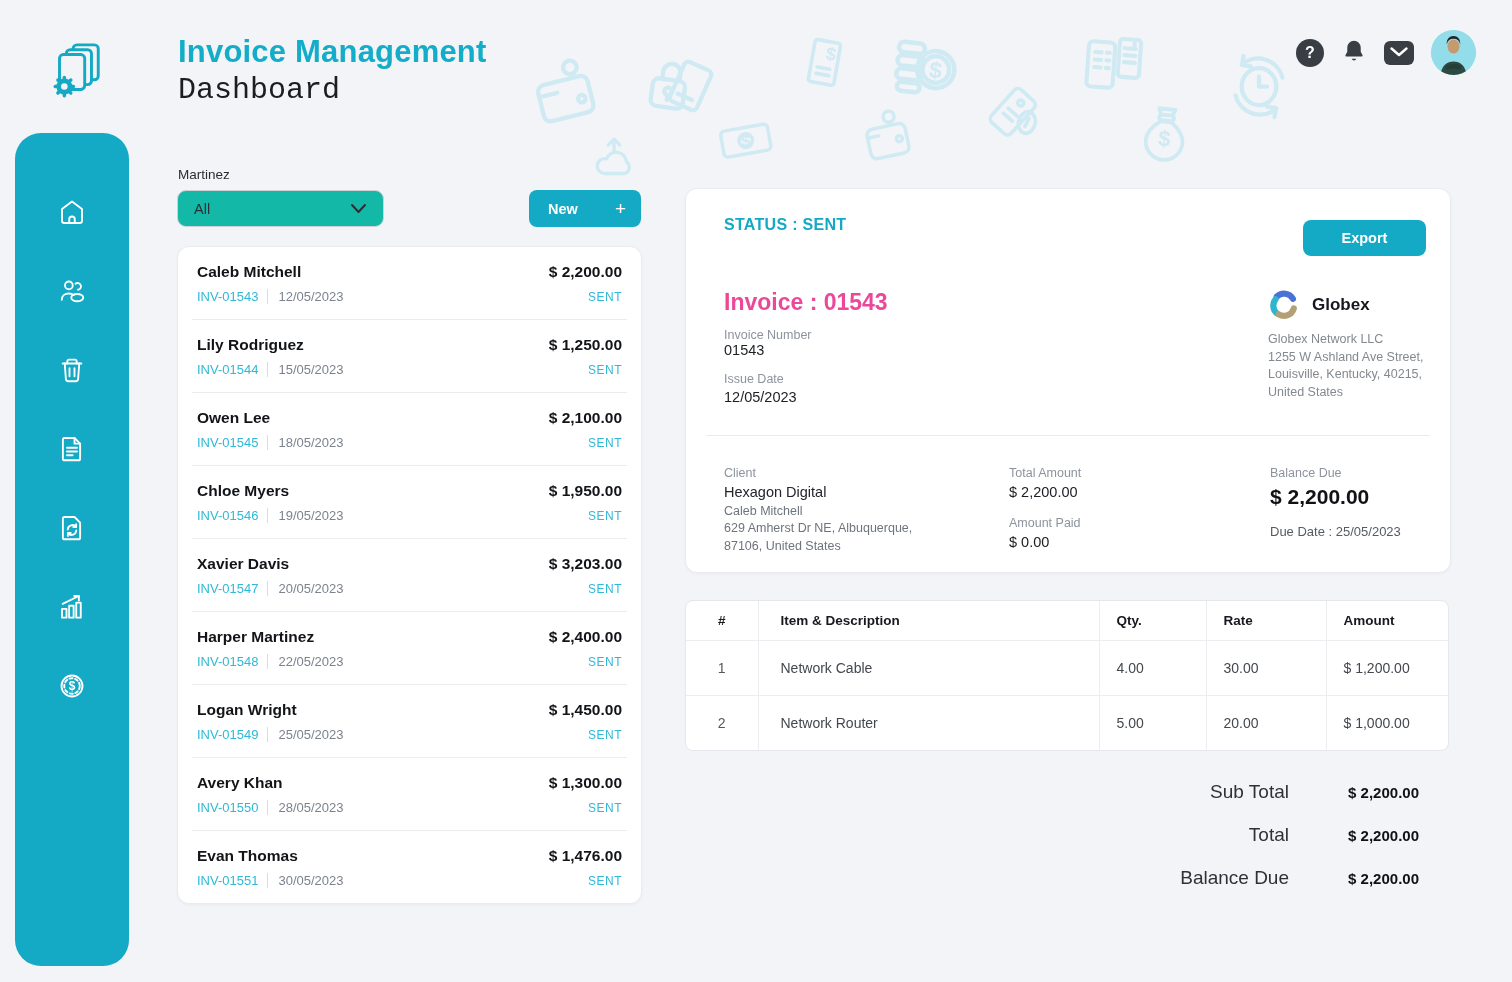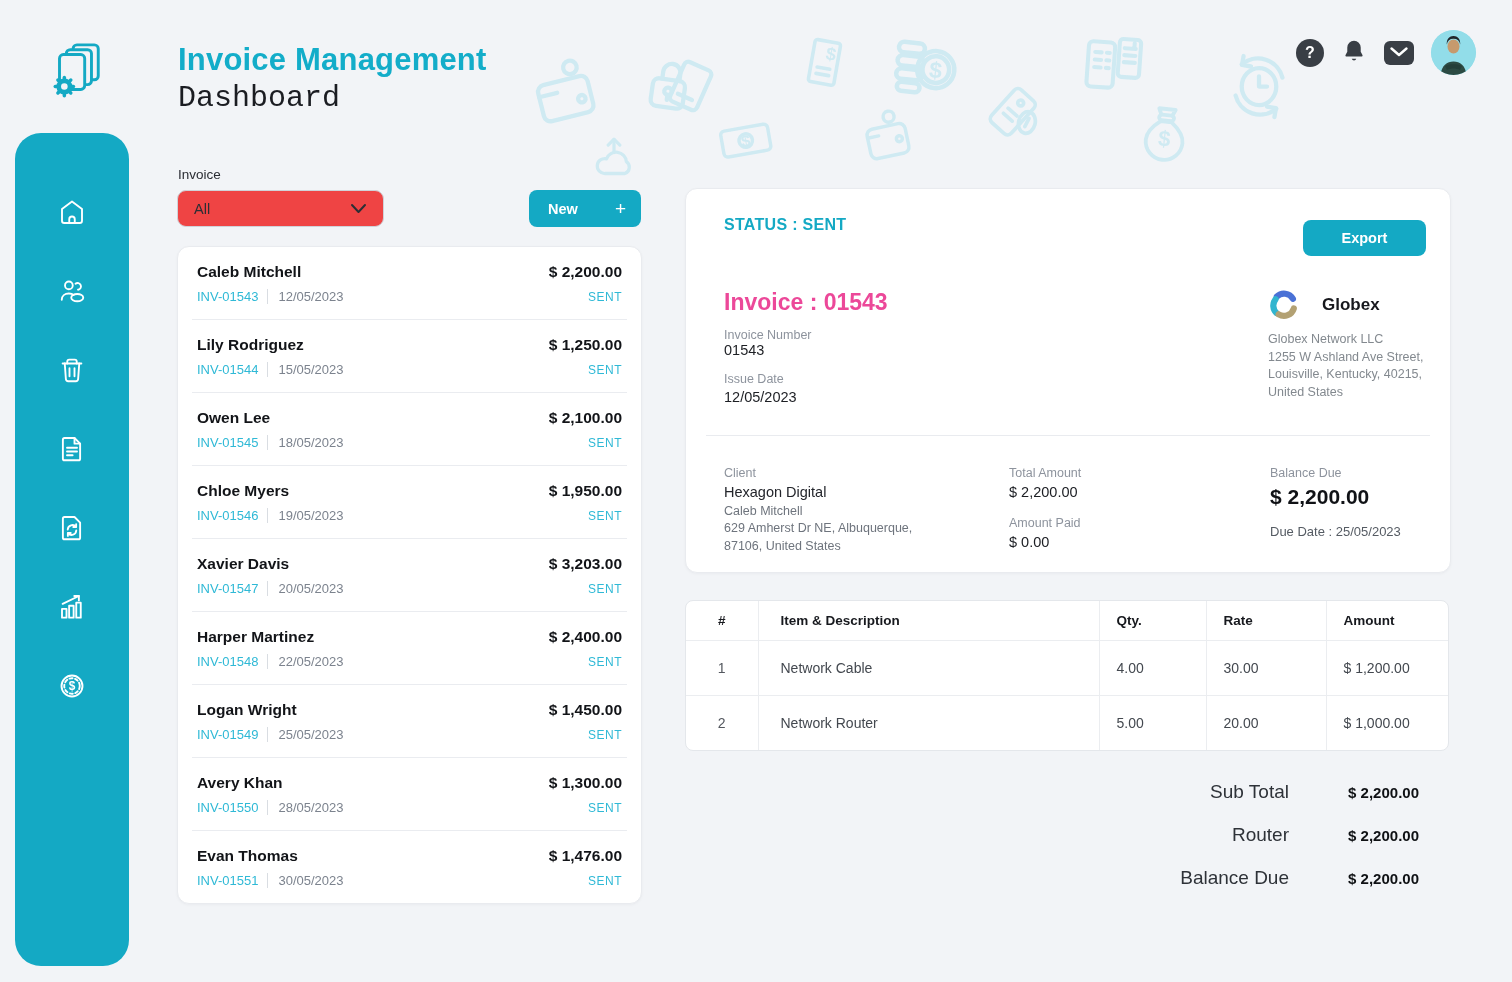--- a/index.html
+++ b/index.html
@@ -11,40 +11,40 @@
     overflow:hidden;
     color:#17191e;
   }
   
   .deco { position:absolute; z-index:0; opacity:.75; }
   .deco svg { stroke:#c4e7f1; fill:none; stroke-width:1.4; stroke-linecap:round; stroke-linejoin:round; }
   .deco svg text { fill:#c4e7f1; stroke:none; font-weight:bold; font-family:"Liberation Sans",sans-serif; }
 
   
   .app-logo { position:absolute; left:44px; top:40px; z-index:2; }
-  .titles { position:absolute; left:178px; top:42px; z-index:2; }
+  .titles { position:absolute; left:178px; top:34px; z-index:2; }
   .title-main { font-size:31px; font-weight:bold; color:#13adc9; letter-spacing:.2px; }
   .title-sub  { font-size:30px; font-weight:400; color:#1b1d22; margin-top:3px;font-family:Liberation Mono, monospace; }
   .topbar { position:absolute; right:36px; top:30px; z-index:2; display:flex; align-items:center; gap:17px; }
   .circle-btn { width:28px; height:28px; border-radius:50%; background:#393e45; color:#fff;
     display:flex; align-items:center; justify-content:center; font-size:16px; font-weight:bold; cursor:pointer; }
   .mail-btn { width:30px; height:24px; border-radius:6px; background:#393e45; display:flex; align-items:center; justify-content:center; cursor:pointer; }
   .avatar { width:45px; height:45px; border-radius:50%; overflow:hidden; background:#92dde9; cursor:pointer; }
 
   
   .sidebar { position:absolute; left:15px; top:133px; width:114px; height:833px;
     background:#14a9c4; border-radius:26px; z-index:2;
     display:flex; flex-direction:column; align-items:center; padding-top:64px; gap:49px; }
   .side-item { width:30px; height:30px; cursor:pointer; }
   .side-item svg { stroke:#fff; fill:none; stroke-width:1.5; stroke-linecap:round; stroke-linejoin:round; }
   .side-item svg text { fill:#fff; stroke:none; font-weight:bold; font-family:"Liberation Sans",sans-serif; }
 
   
   .filter-label { position:absolute; left:178px; top:167px; font-size:13.5px; color:#2a2d33; z-index:2; }
-  .select { position:absolute; left:177px; top:190px; width:207px; height:37px; background:#ef4444;
+  .select { position:absolute; left:177px; top:190px; width:207px; height:37px; background:#14b8a6;
     border:1px solid #cfd3d9; border-radius:9px; display:flex; align-items:center;
     padding:0 16px; font-size:14.5px; color:#2b2e34; cursor:pointer; z-index:2; justify-content:space-between; }
   .new-btn { position:absolute; left:529px; top:190px; width:112px; height:37px; background:#14a9c4;
     border:none; border-radius:8px; color:#fff; font-size:14.5px; font-weight:bold;
     display:flex; align-items:center; justify-content:space-between; padding:0 15px 0 19px; cursor:pointer; z-index:2; }
   .new-btn .plus { font-size:19px; font-weight:400; }
 
   
   .list-card { position:absolute; left:177px; top:246px; width:465px; z-index:2;
     background:#fff; border:1px solid #e9ebef; border-radius:12px; box-shadow:0 1px 3px rgba(25,35,50,.04); }
@@ -65,21 +65,21 @@
   .export-btn { position:absolute; left:617px; top:31px; width:123px; height:36px; background:#14a9c4;
     border:none; border-radius:8px; color:#fff; font-size:14.5px; font-weight:bold; cursor:pointer; }
   .inv-title { position:absolute; left:38px; top:100px; font-size:23px; font-weight:bold; color:#ec4899; }
   .fld-label { font-size:12.5px; color:#8d939d; }
   .fld-value { font-size:14.5px; color:#1d1f24; }
   .pos-invnum-l { position:absolute; left:38px; top:139px; }
   .pos-invnum-v { position:absolute; left:38px; top:153px; }
   .pos-issue-l  { position:absolute; left:38px; top:183px; }
   .pos-issue-v  { position:absolute; left:38px; top:200px; }
   .company { position:absolute; left:582px; top:100px; width:170px; }
-  .company-head { display:flex; align-items:center; gap:22px; }
+  .company-head { display:flex; align-items:center; gap:12px; }
   .company-name { font-size:17px; font-weight:bold; color:#17181d; }
   .company-addr { margin-top:10px; font-size:12.5px; color:#83898f; line-height:17.5px; }
   .card-hr { position:absolute; left:20px; right:20px; top:246px; border-top:1px solid #e9ebef; }
   .col { position:absolute; top:277px; }
   .col-client { left:38px; }
   .col-amount { left:323px; }
   .col-balance { left:584px; }
   .client-company { font-size:14.5px; color:#23252b; margin-top:4px; }
   .client-name { font-size:12.5px; color:#6e747d; margin-top:4px; }
   .client-addr { font-size:12.5px; color:#6e747d; line-height:17.5px; margin-top:2px; }
@@ -307,21 +307,21 @@
   </div>
   <div class="side-item">
     <svg viewBox="0 0 24 24" width="30" height="30">
         <circle cx="12" cy="12" r="8.4"></circle>
         <circle cx="12" cy="12" r="6.2" stroke-dasharray="2.5 2"></circle>
         <text x="12" y="15.4" font-size="9.5" text-anchor="middle">$</text>
       </svg>
   </div>
 </nav>
 
-<div class="filter-label">Invoice</div>
+<div class="filter-label">Martinez</div>
 <div class="select">
   <span>All</span>
   <svg width="17" height="11" viewBox="0 0 17 11" fill="none" stroke="#2b2f35" stroke-width="2" stroke-linecap="round" stroke-linejoin="round">
       <path d="M2 2l6.5 7L15 2"></path>
     </svg>
 </div>
 <button class="new-btn">
   <span>New</span>
   <span class="plus">+</span>
 </button>
@@ -534,21 +534,21 @@
 </div>
 
 <div class="totals">
 
     <div class="total-row">
       <span class="total-label">Sub Total</span>
       <span class="total-value">$ 2,200.00</span>
     </div>
 
     <div class="total-row">
-      <span class="total-label">Router</span>
+      <span class="total-label">Total</span>
       <span class="total-value">$ 2,200.00</span>
     </div>
 
     <div class="total-row">
       <span class="total-label">Balance Due</span>
       <span class="total-value">$ 2,200.00</span>
     </div>
   </div>
 
 </body></html>

